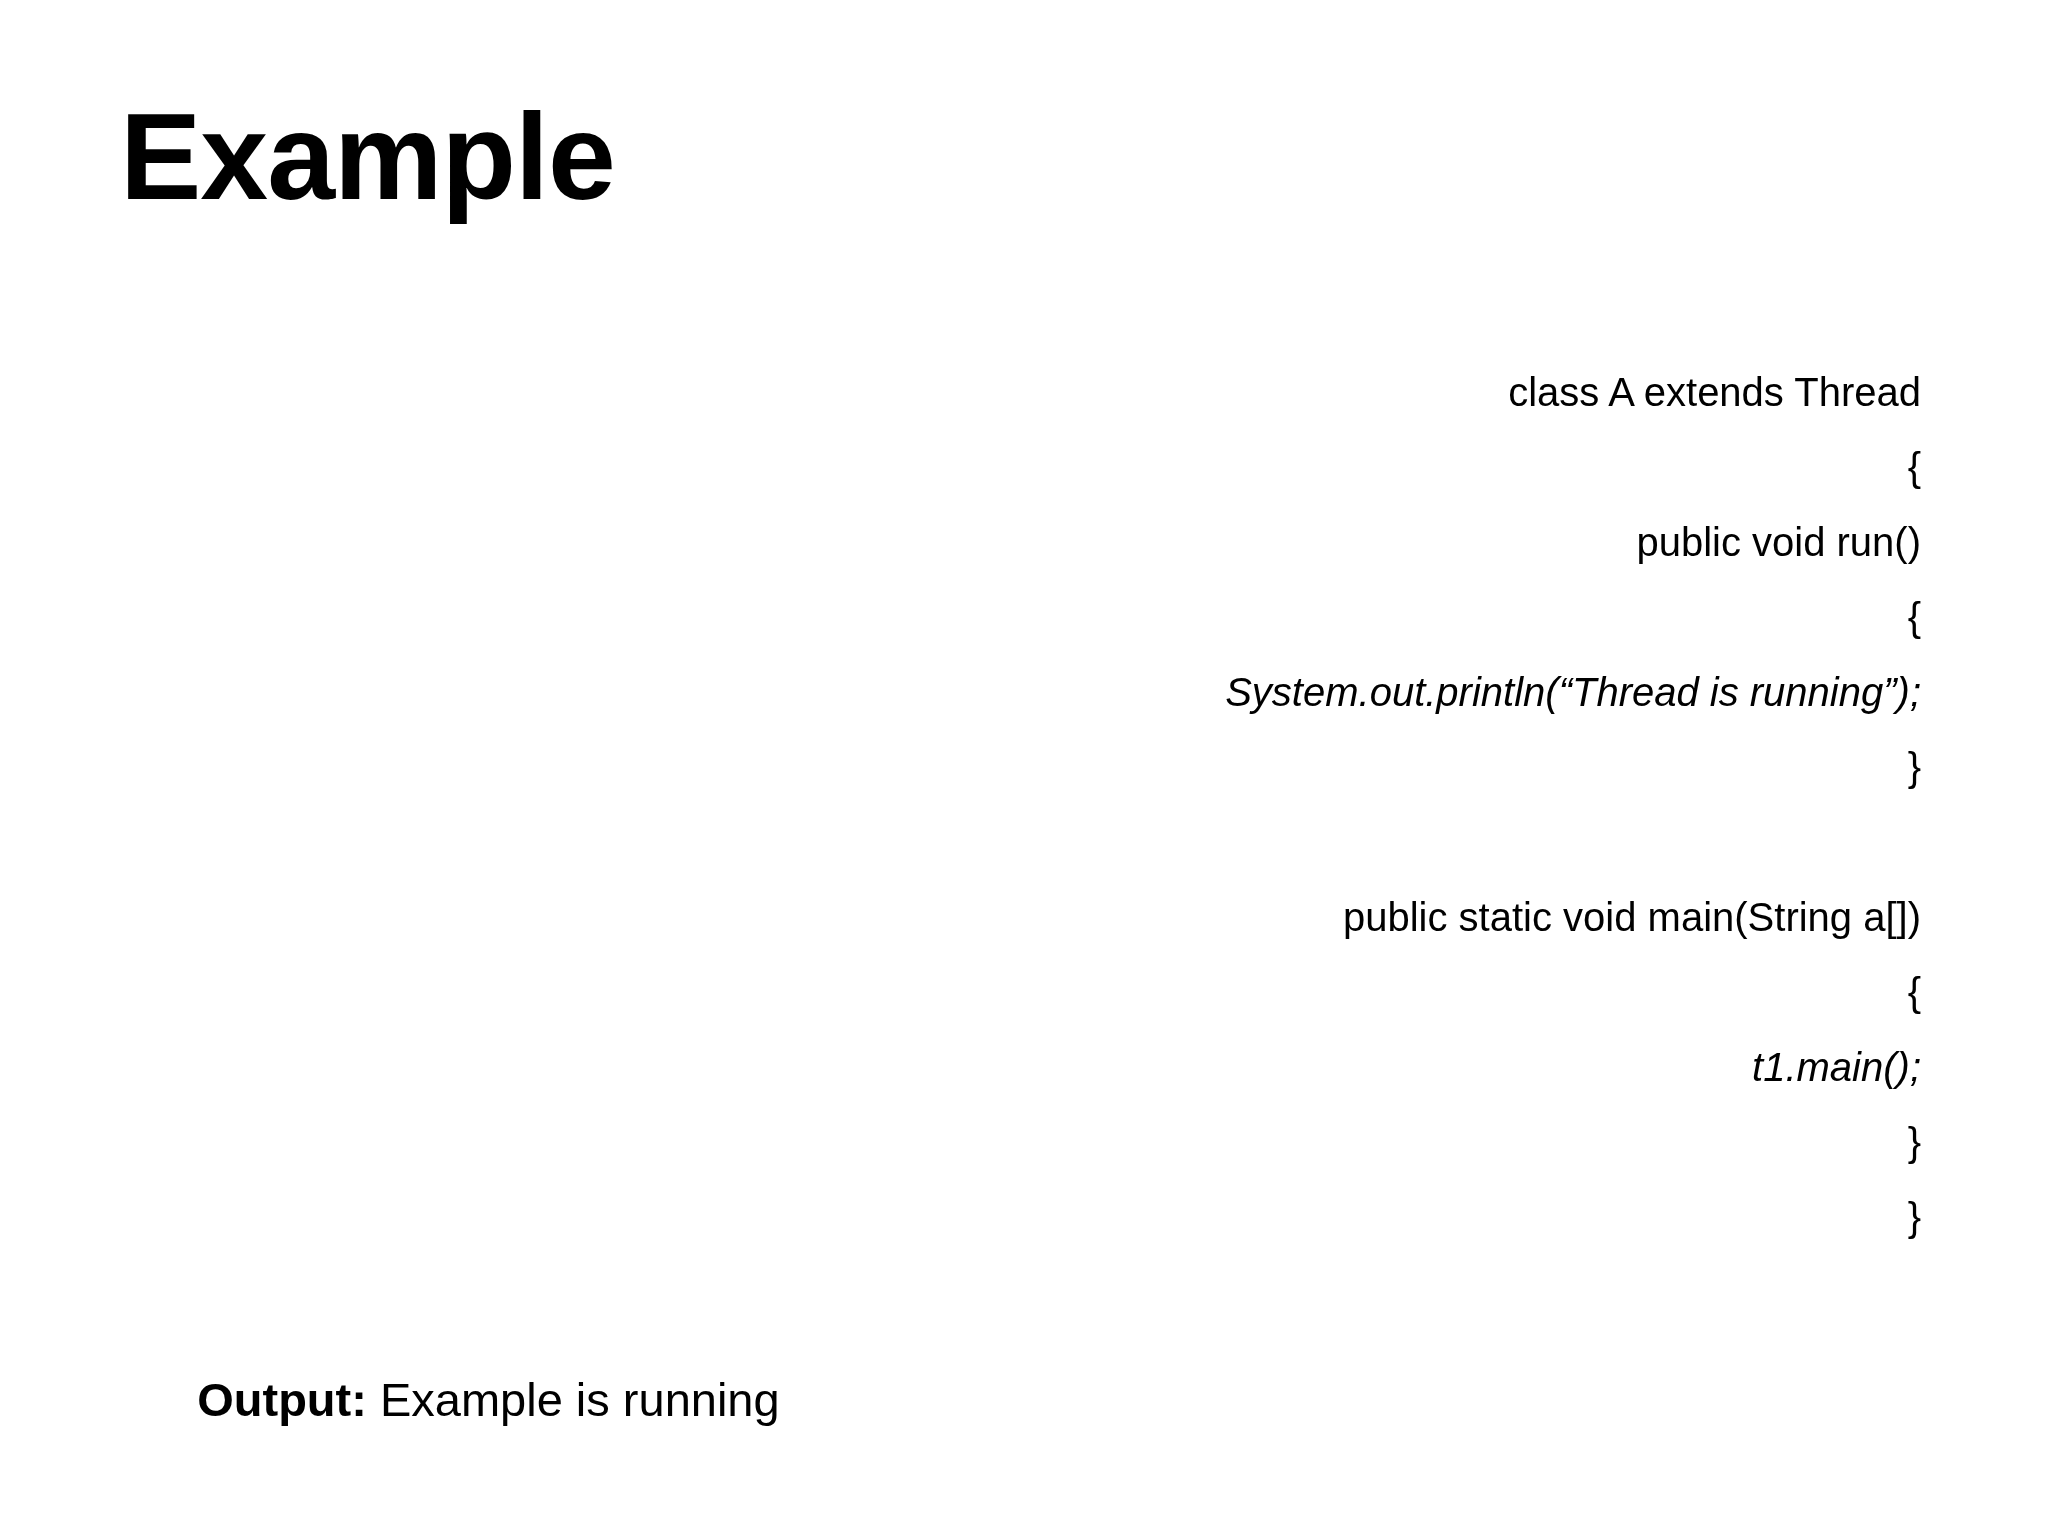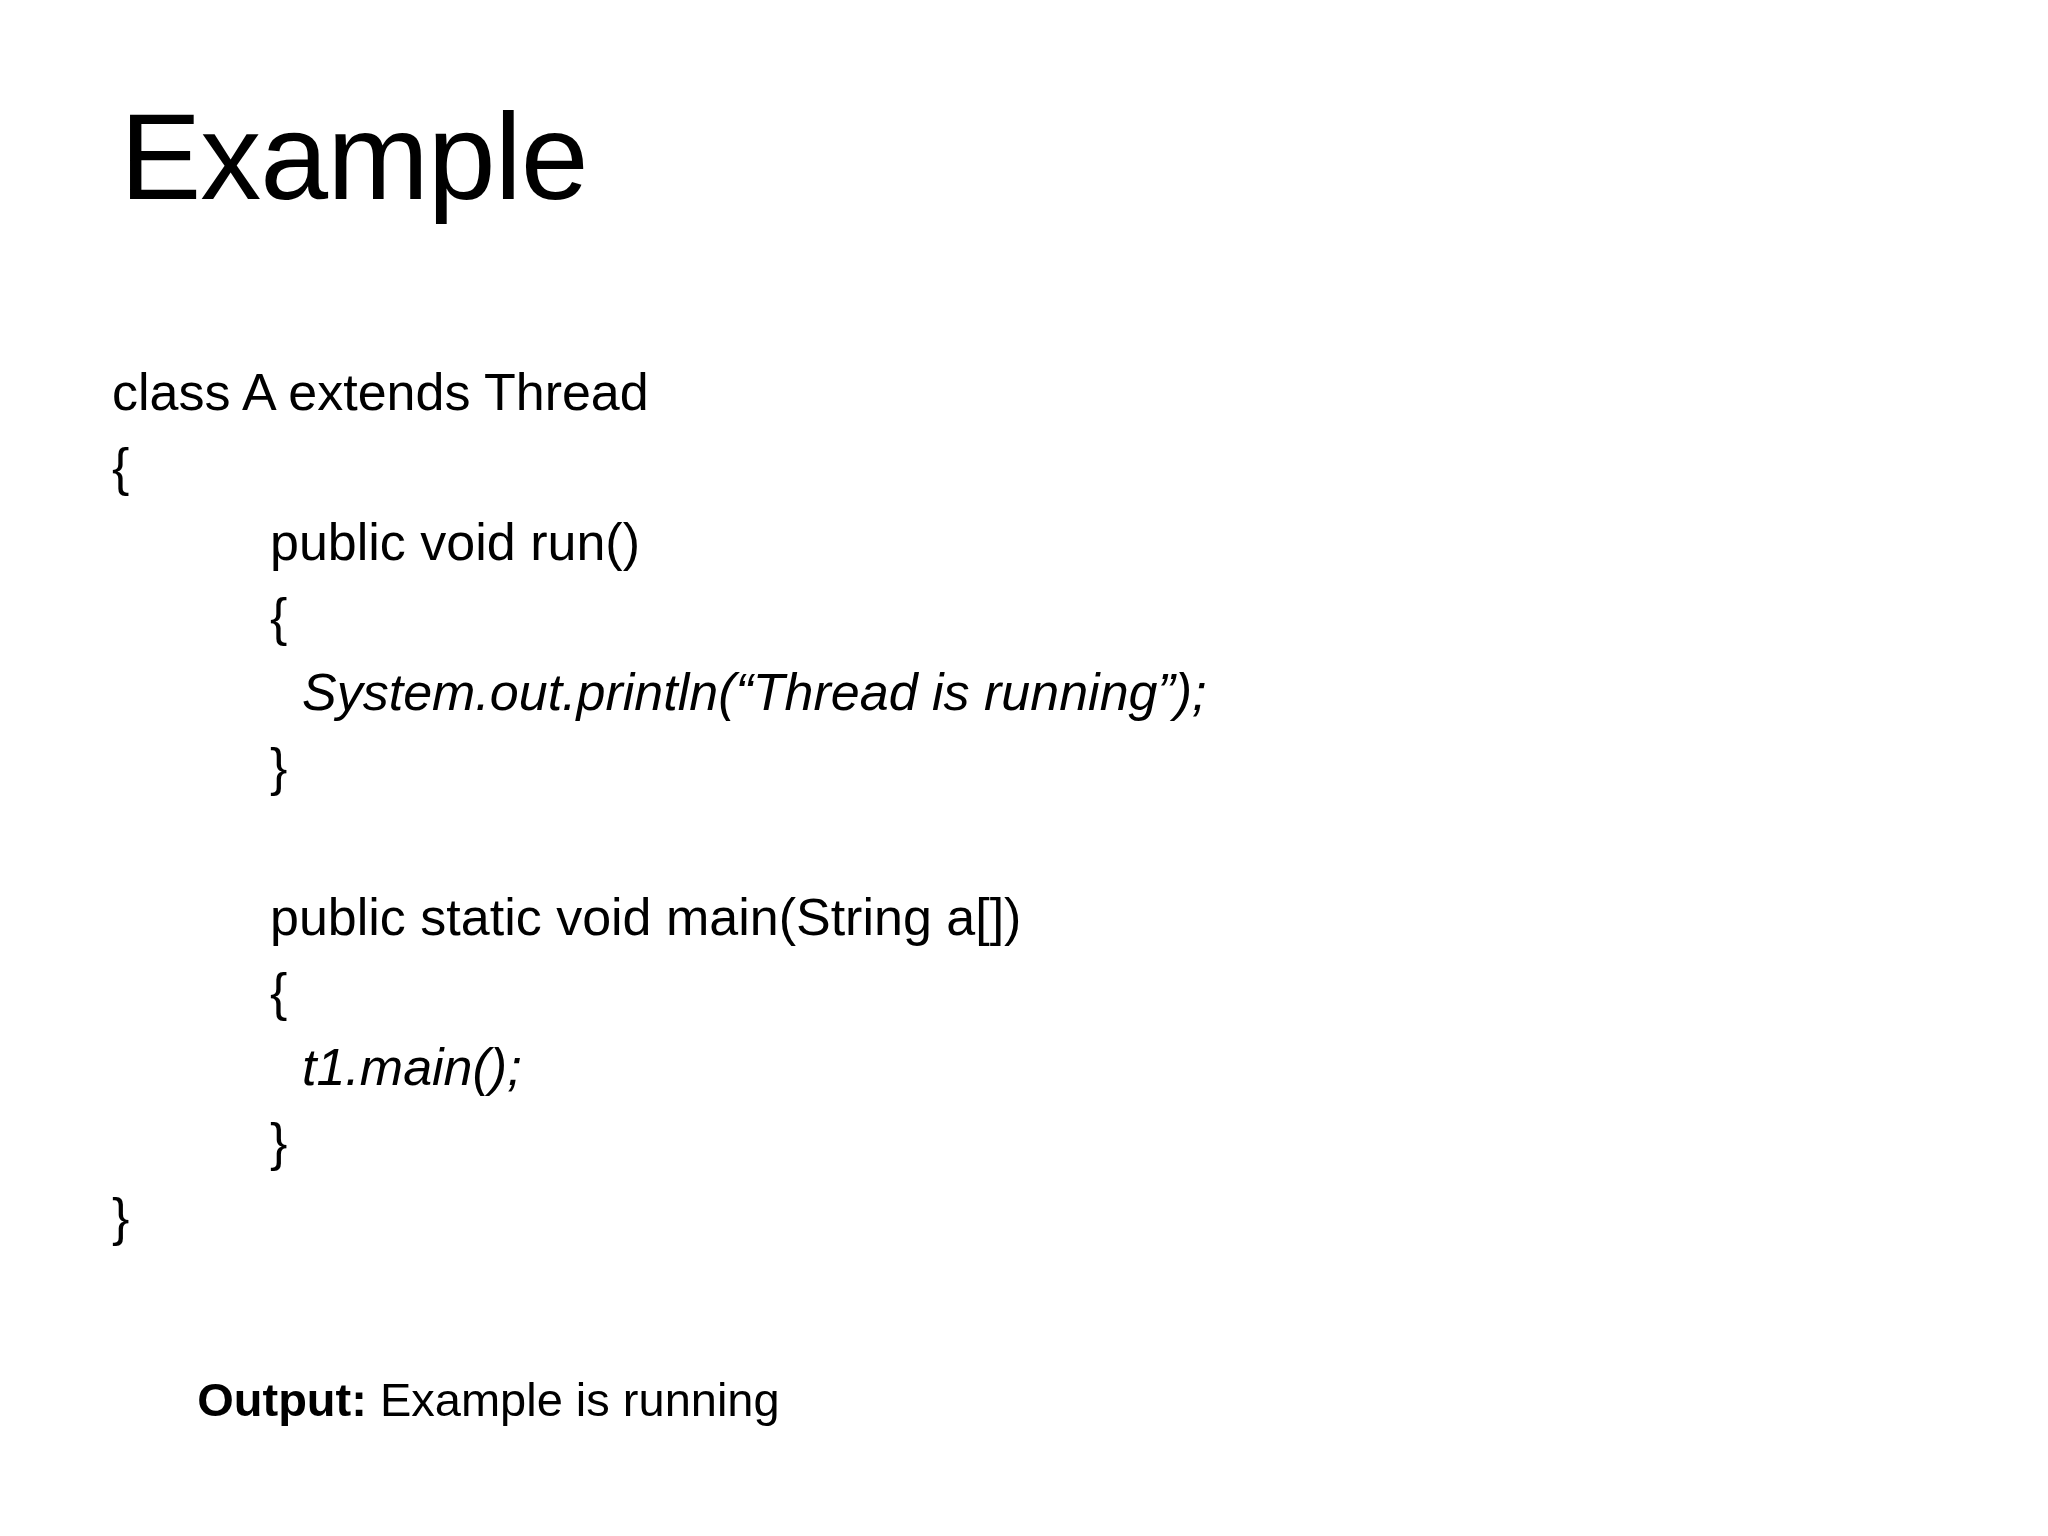--- a/index.html
+++ b/index.html
@@ -21,35 +21,36 @@
     height: 1536px;
     background: #ffffff;
     box-sizing: border-box;
   }
 
   #slide-title {
     position: absolute;
     left: 120px;
     top: 96px;
     font-size: 122px;
-    font-weight: normal;
+    font-weight: bold;
     line-height: 1.0;
     letter-spacing: -1px;
     color: #000000;
     white-space: pre;
   }
 
   #code-block {
     position: absolute;
-    left: 112px;
+    left: 121px;
     top: 355px;
     width: 1800px;
-    font-size: 52px;
+    font-size: 40px;
     line-height: 75px;
     color: #000000;
+    text-align: right;
   }
 
   .code-line {
     white-space: pre;
     font-family: "Liberation Sans", sans-serif;
     height: 75px;
   }
 
   .code-line.blank {
     height: 75px;

